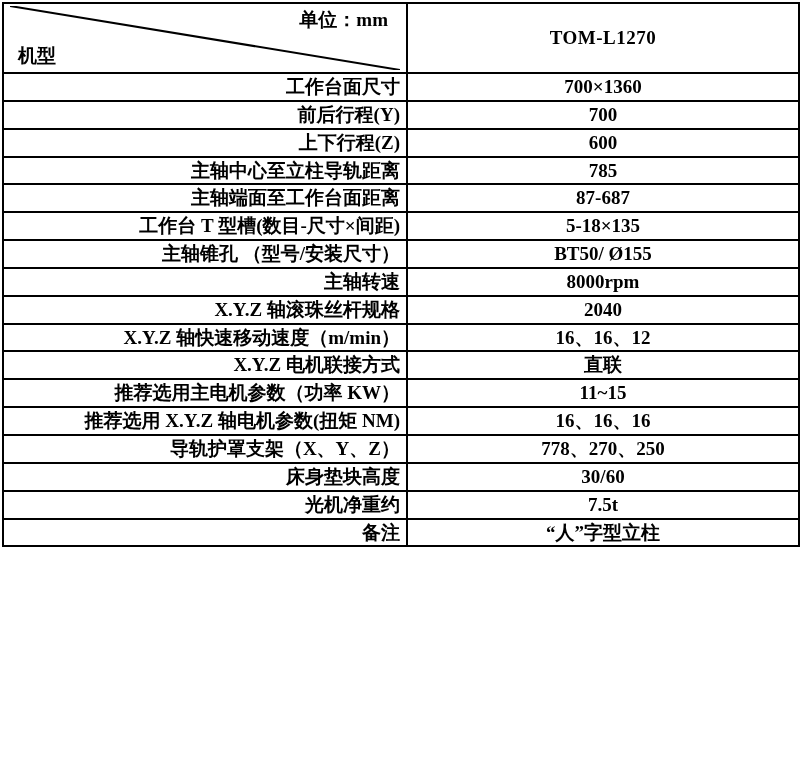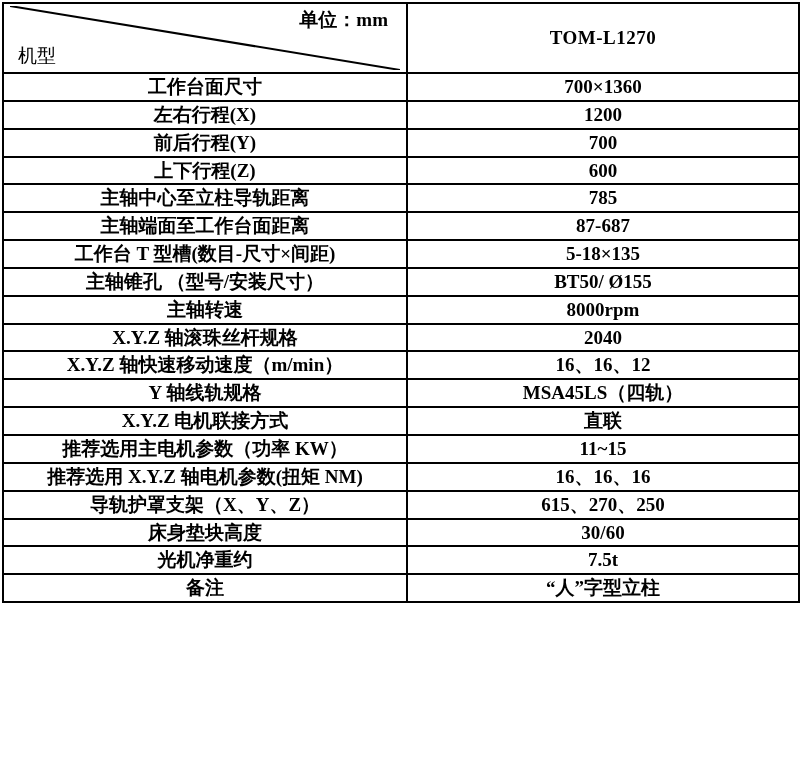--- a/index.html
+++ b/index.html
@@ -31,21 +31,21 @@
     padding: 2px 6px;
     vertical-align: middle;
     font-size: 19px;
     font-weight: bold;
     line-height: 1.15;
   }
   col.c-label { width: 404px; }
   col.c-value { width: 392px; }
 
   td.label {
-    text-align: center;
+    text-align: right;
     padding-left: 8px;
     border-radius: 10px;
   }
   td.value {
     text-align: center;
     font-family: "Liberation Serif", "DejaVu Serif", serif;
     margin-left: 16px;
   }
 
   
@@ -73,21 +73,21 @@
     right: 12px;
     font-size: 19px;
     font-weight: bold;
     white-space: nowrap;
   }
   .model-text {
     position: absolute;
     left: 8px;
     bottom: 3px;
     font-size: 19px;
-    font-weight: normal;
+    font-weight: bold;
     white-space: nowrap;
   }
   td.header-value {
     text-align: center;
     font-size: 21px;
     font-weight: bold;
     letter-spacing: 0.5px;
   }
   .two-line {
     line-height: 1.1;
@@ -114,24 +114,20 @@
           </div>
         </td>
         <td class="header-value">TOM-L1270</td>
       </tr>
 
       <tr>
         <td class="label">工作台面尺寸</td>
         <td class="value">700×1360</td>
       </tr>
       <tr>
-        <td class="label">左右行程(X)</td>
-        <td class="value">1200</td>
-      </tr>
-      <tr>
         <td class="label">前后行程(Y)</td>
         <td class="value">700</td>
       </tr>
       <tr>
         <td class="label">上下行程(Z)</td>
         <td class="value">600</td>
       </tr>
       <tr>
         <td class="label">主轴中心至立柱导轨距离</td>
         <td class="value">785</td>
@@ -154,38 +150,34 @@
       </tr>
       <tr>
         <td class="label">X.Y.Z 轴滚珠丝杆规格</td>
         <td class="value">2040</td>
       </tr>
       <tr>
         <td class="label">X.Y.Z 轴快速移动速度（m/min）</td>
         <td class="value">16、16、12</td>
       </tr>
       <tr>
-        <td class="label">Y 轴线轨规格</td>
-        <td class="value">MSA45LS（四轨）</td>
-      </tr>
-      <tr>
         <td class="label">X.Y.Z 电机联接方式</td>
         <td class="value">直联</td>
       </tr>
       <tr>
         <td class="label">推荐选用主电机参数（功率 KW）</td>
         <td class="value">11~15</td>
       </tr>
       <tr>
         <td class="label two-line">推荐选用 X.Y.Z 轴电机参数(扭矩 NM)</td>
         <td class="value">16、16、16</td>
       </tr>
       <tr>
         <td class="label">导轨护罩支架（X、Y、Z）</td>
-        <td class="value">615、270、250</td>
+        <td class="value">778、270、250</td>
       </tr>
       <tr>
         <td class="label">床身垫块高度</td>
         <td class="value">30/60</td>
       </tr>
       <tr>
         <td class="label">光机净重约</td>
         <td class="value">7.5t</td>
       </tr>
       <tr>

